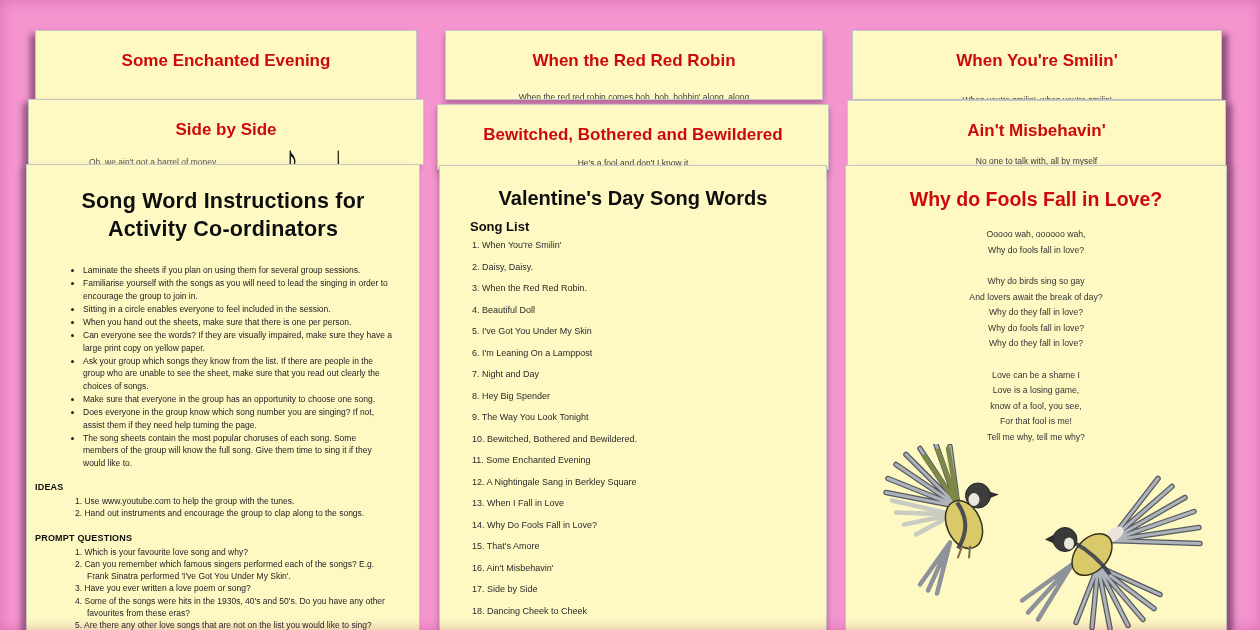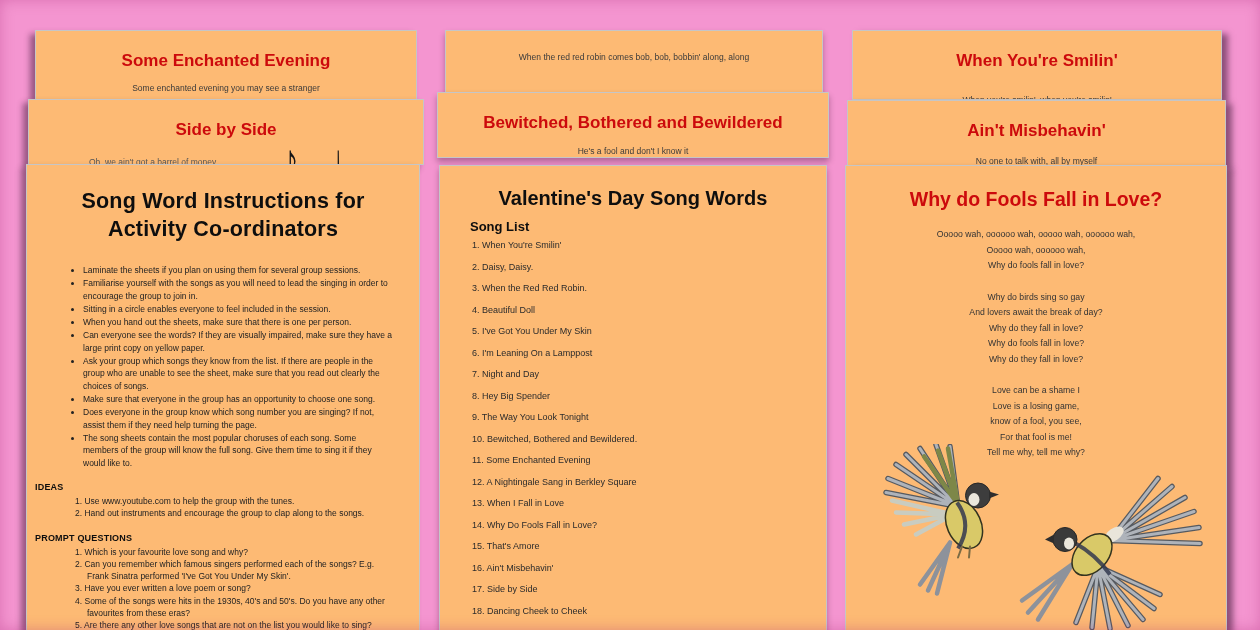--- a/index.html
+++ b/index.html
@@ -7,31 +7,31 @@
     width:1260px;height:630px;overflow:hidden;position:relative;
     background:#f495d0;
     font-family:"Liberation Sans", sans-serif;
   }
   .frame-tint{position:absolute;inset:0;pointer-events:none;z-index:9;
     box-shadow:inset 0 0 14px rgba(170,40,120,.35);}
   .stack{position:absolute;top:0;height:630px;}
   #stack1{left:26px;width:400px;}
   #stack2{left:437px;width:394px;}
   #stack3{left:845px;width:384px;}
-  .sheet{position:absolute;background:#fdba74;border:1px solid #c6c6c6;box-sizing:border-box;overflow:hidden;}
+  .sheet{position:absolute;background:#fef9c3;border:1px solid #c6c6c6;box-sizing:border-box;overflow:hidden;}
   #stack1 .sheet{box-shadow:-5px 4px 6px rgba(40,10,35,.45);}
   #stack2 .sheet{box-shadow:0 4px 6px rgba(40,10,35,.32);}
   #stack3 .sheet{box-shadow:6px 4px 6px rgba(40,10,35,.5);}
   .back{z-index:1;} .mid{z-index:2;} .front{z-index:3;}
 
   #stack1 .back{left:9px;width:382px;top:30px;height:70px;}
   #stack1 .mid{left:2px;width:396px;top:99px;height:66px;}
   #stack1 .front{left:0;width:394px;top:164px;height:470px;}
   #stack2 .back{left:8px;width:378px;top:30px;height:70px;}
-  #stack2 .mid{left:0;width:392px;top:92px;height:66px;}
+  #stack2 .mid{left:0;width:392px;top:104px;height:66px;}
   #stack2 .front{left:2px;width:388px;top:165px;height:470px;}
   #stack3 .back{left:7px;width:370px;top:30px;height:70px;}
   #stack3 .mid{left:2px;width:379px;top:100px;height:66px;}
   #stack3 .front{left:0;width:382px;top:165px;height:470px;}
 
   .red-title{text-align:center;font-weight:bold;color:#cc0a0c;font-size:17px;margin:20px 6px 0;line-height:1.2;}
   .lyric-line{text-align:center;font-size:8.5px;color:#3a3a3a;}
   #stack1 .back .lyric-line{margin-top:12px;}
   #stack2 .back .lyric-line{margin-top:21px;}
   #stack3 .back .lyric-line{margin-top:24px;}
@@ -60,21 +60,20 @@
   .birds{position:absolute;left:12px;top:278px;width:350px;height:186px;}
 </style>
 </head>
 <body>
 
 <div class="frame-tint"></div>
 
 <div class="stack" id="stack1">
   <div class="sheet back">
     <div class="red-title">Some Enchanted Evening</div>
-    <div class="lyric-line">Some enchanted evening you may see a stranger</div>
   </div>
   <div class="sheet mid">
     <div class="red-title">Side by Side</div>
     <div class="lyric-line">Oh, we ain't got a barrel of money</div>
     <span class="music-notes">♪ ♩</span>
   </div>
   <div class="sheet front">
     <div class="doc-title">Song Word Instructions for Activity Co-ordinators</div>
     <ul class="bullets">
 
@@ -102,20 +101,21 @@
         <li>Have you ever written a love poem or song?</li>
         <li>Some of the songs were hits in the 1930s, 40's and 50's. Do you have any other favourites from these eras?</li>
         <li>Are there any other love songs that are not on the list you would like to sing?</li>
         <li>What songs did you have on your wedding day?</li>
       </ol>
   </div>
 </div>
 
 <div class="stack" id="stack2">
   <div class="sheet back">
+    <div class="red-title">When the Red Red Robin</div>
     <div class="lyric-line">When the red red robin comes bob, bob, bobbin' along, along</div>
   </div>
   <div class="sheet mid">
     <div class="red-title">Bewitched, Bothered and Bewildered</div>
     <div class="lyric-line">He's a fool and don't I know it</div>
   </div>
   <div class="sheet front">
     <div class="songwords-title">Valentine's Day Song Words</div>
     <div class="songlist-heading">Song List</div>
     <ol class="song-list">
@@ -148,21 +148,20 @@
     <div class="lyric-line">When you're smilin', when you're smilin'</div>
   </div>
   <div class="sheet mid">
     <div class="red-title">Ain't Misbehavin'</div>
     <div class="lyric-line">No one to talk with, all by myself</div>
   </div>
   <div class="sheet front">
     <div class="fools-title">Why do Fools Fall in Love?</div>
     <div class="stanza">
 
-    <div class="lyric">Ooooo wah, oooooo wah, ooooo wah, oooooo wah,</div>
         <div class="lyric">Ooooo wah, oooooo wah,</div>
         <div class="lyric">Why do fools fall in love?</div>
       </div>
     <div class="stanza">
 
     <div class="lyric">Why do birds sing so gay</div>
         <div class="lyric">And lovers await the break of day?</div>
         <div class="lyric">Why do they fall in love?</div>
         <div class="lyric">Why do fools fall in love?</div>
         <div class="lyric">Why do they fall in love?</div>

